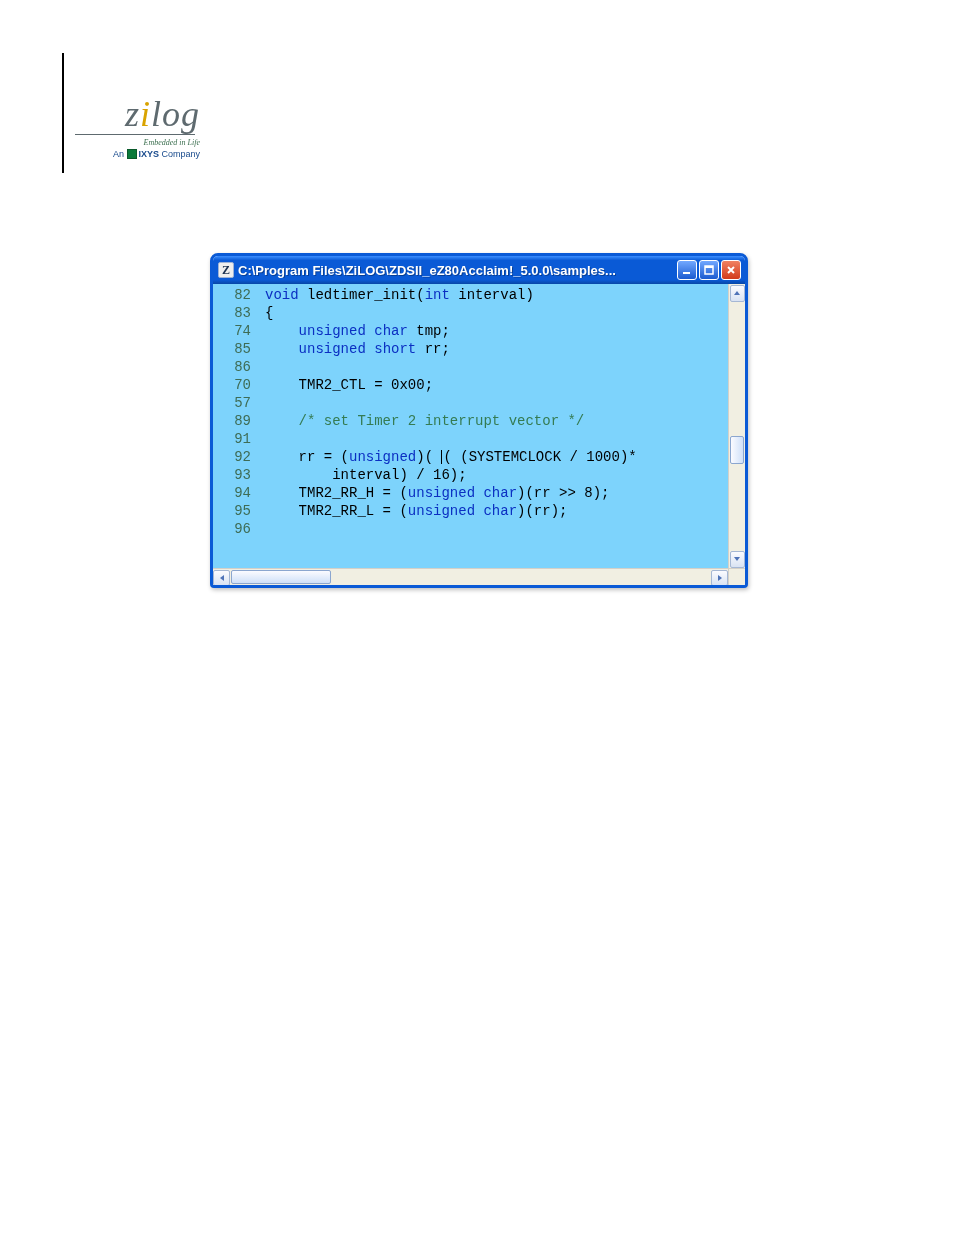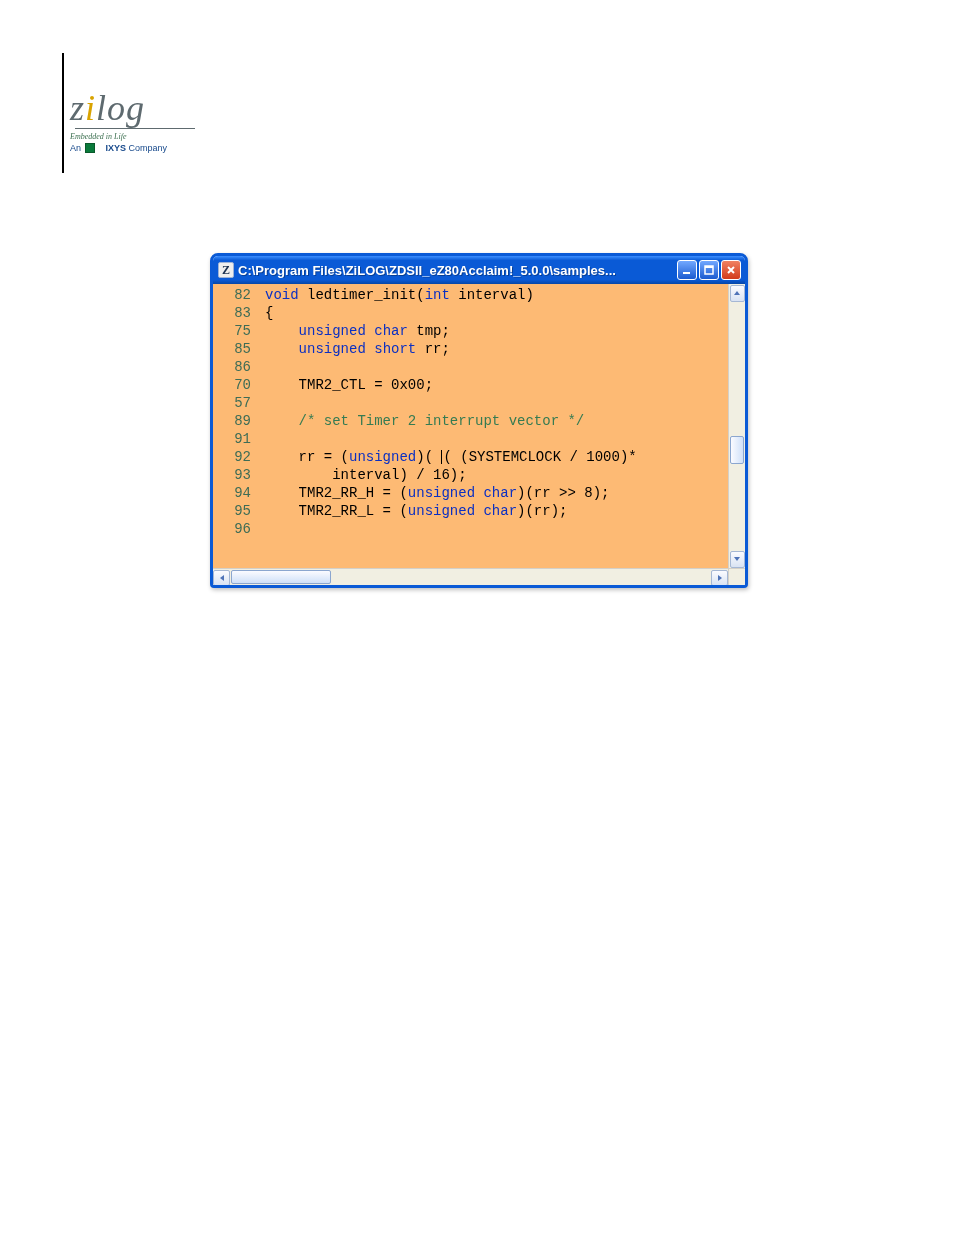--- a/index.html
+++ b/index.html
@@ -20,24 +20,24 @@
     top: 53px;
     left: 62px;
     width: 2px;
     height: 120px;
     background: #000;
   }
 
   
   .logo-block {
     position: absolute;
-    top: 90px;
+    top: 96px;
     left: 70px;
     width: 130px;
-    text-align: left;
+    text-align: right;
   }
   .logo-text {
     font-family: Georgia, 'Times New Roman', serif;
     font-size: 36px;
     letter-spacing: 1px;
     font-style: italic;
     line-height: 1;
   }
   .logo-text .lz { color: #5e6a6f; }
   .logo-text .li { color: #d9a300; }
@@ -66,21 +66,21 @@
     display: inline-block;
     width: 8px;
     height: 8px;
     background: #0a7a3b;
     border: 1px solid #0a5a2b;
     margin: 0 1px;
     vertical-align: middle;
     position: relative;
     top: -1px;
   }
-  .logo-tag2 .ixys { color: #184a8c; font-weight: bold; margin-left: 10px; }
+  .logo-tag2 .ixys { color: #184a8c; font-weight: bold; }
   .logo-tag2 .comp { color: #184a8c; }
 
   
   .xp-window {
     position: absolute;
     top: 253px;
     left: 210px;
     width: 532px;
     height: 329px;
     background: #fff;
@@ -144,21 +144,21 @@
     background: linear-gradient(to bottom, #f08262, #d23a1a);
   }
   .win-btn svg { display: block; }
 
   .editor-area {
     position: absolute;
     top: 28px;
     left: 0;
     right: 0;
     bottom: 17px;
-    background: #fdba74;
+    background: #7dd3fc;
     display: flex;
   }
   .code-scroll {
     flex: 1;
     overflow: hidden;
     position: relative;
   }
   .code-lines {
     font-family: 'Courier New', monospace;
     font-size: 14px;
@@ -319,21 +319,21 @@
           <path d="M2 2 L8 8 M8 2 L2 8" stroke="#fff" stroke-width="2"></path>
         </svg>
     </div>
   </div>
 
   <div class="editor-area">
     <div class="code-scroll">
       <div class="code-lines" id="code-lines">
           <div class="code-row"><span class="gutter">82</span><span><span class="kw">void</span><span class="src"> ledtimer_init(</span><span class="kw">int</span><span class="src"> interval)</span></span></div>
           <div class="code-row"><span class="gutter">83</span><span><span class="src">{</span></span></div>
-          <div class="code-row"><span class="gutter">75</span><span><span class="src">    </span><span class="kw">unsigned</span><span class="src"> </span><span class="kw">char</span><span class="src"> tmp;</span></span></div>
+          <div class="code-row"><span class="gutter">74</span><span><span class="src">    </span><span class="kw">unsigned</span><span class="src"> </span><span class="kw">char</span><span class="src"> tmp;</span></span></div>
           <div class="code-row"><span class="gutter">85</span><span><span class="src">    </span><span class="kw">unsigned</span><span class="src"> </span><span class="kw">short</span><span class="src"> rr;</span></span></div>
           <div class="code-row"><span class="gutter">86</span><span></span></div>
           <div class="code-row"><span class="gutter">70</span><span><span class="src">    TMR2_CTL = 0x00;</span></span></div>
           <div class="code-row"><span class="gutter">57</span><span></span></div>
           <div class="code-row"><span class="gutter">89</span><span><span class="src">    </span><span class="cmt">/* set Timer 2 interrupt vector */</span></span></div>
           <div class="code-row"><span class="gutter">91</span><span></span></div>
           <div class="code-row"><span class="gutter">92</span><span><span class="src">    rr = (</span><span class="kw">unsigned</span><span class="src">)( </span><span class="caret"></span><span class="src">( (SYSTEMCLOCK / 1000)*</span></span></div>
           <div class="code-row"><span class="gutter">93</span><span><span class="src">        interval) / 16);</span></span></div>
           <div class="code-row"><span class="gutter">94</span><span><span class="src">    TMR2_RR_H = (</span><span class="kw">unsigned</span><span class="src"> </span><span class="kw">char</span><span class="src">)(rr &gt;&gt; 8);</span></span></div>
           <div class="code-row"><span class="gutter">95</span><span><span class="src">    TMR2_RR_L = (</span><span class="kw">unsigned</span><span class="src"> </span><span class="kw">char</span><span class="src">)(rr);</span></span></div>

